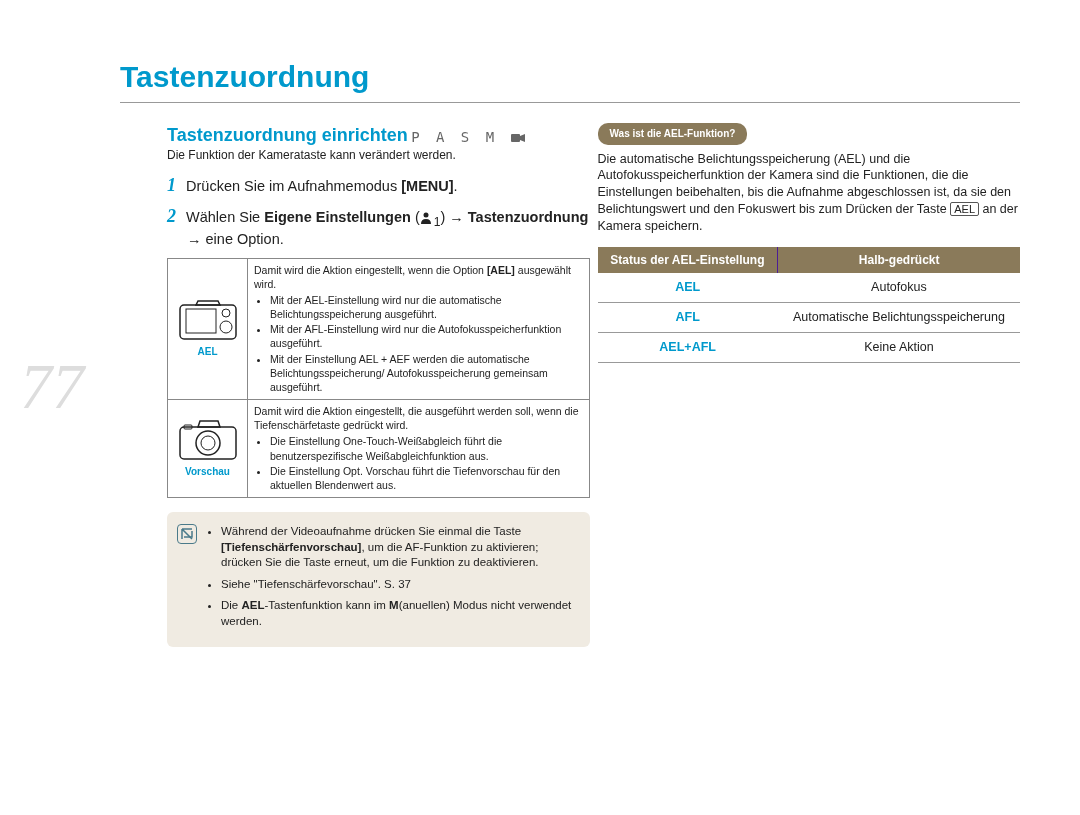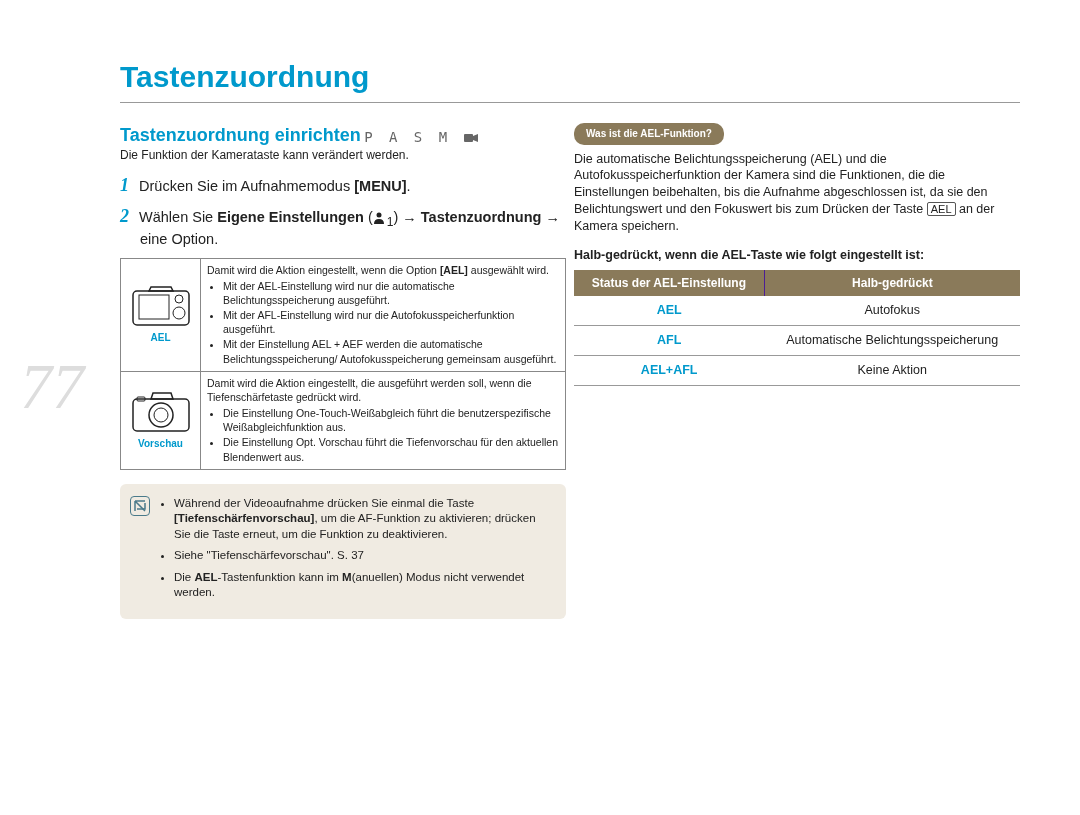--- a/index.html
+++ b/index.html
@@ -30,20 +30,21 @@
     color: #0099cc;
     font-size: 30px;
     font-weight: bold;
     border-bottom: 1px solid #999;
     padding-bottom: 8px;
     margin-bottom: 20px;
   }
   .columns {
     display: flex;
     gap: 8px;
+    margin-left: 47px;
   }
   .col {
     flex: 1;
     font-size: 12.5px;
     color: #222;
     line-height: 1.35;
   }
   .subtitle {
     color: #0099cc;
     font-size: 18px;
@@ -296,21 +297,20 @@
             </li>
           </ul>
         </div>
       </div>
 
       <div class="col">
         <div class="badge-head">Was ist die AEL-Funktion?</div>
         <div class="right-para">
           <span>Die automatische Belichtungsspeicherung (AEL) und die Autofokusspeicherfunktion der Kamera sind die Funktionen, die die Einstellungen beibehalten, bis die Aufnahme abgeschlossen ist, da sie den Belichtungswert und den Fokuswert bis zum Drücken der Taste </span><span class="ael-key">AEL</span><span> an der Kamera speichern.</span>
         </div>
-        <div class="sub-bold">Halb-gedrückt, wenn die AEL-Taste wie folgt eingestellt ist:</div>
         <table class="status">
           <tbody>
               <tr>
             <th>Status der AEL-Einstellung</th>
             <th>Halb-gedrückt</th>
           </tr>
           <tr>
             <td>AEL</td>
             <td>Autofokus</td>
           </tr>

